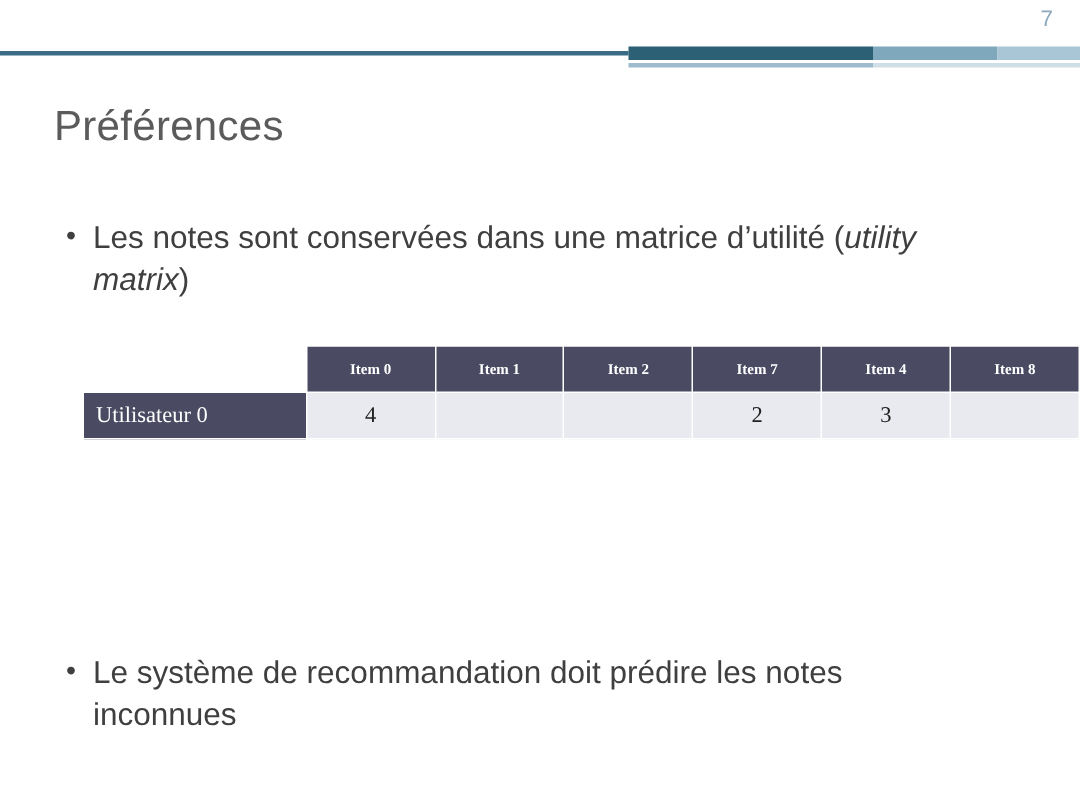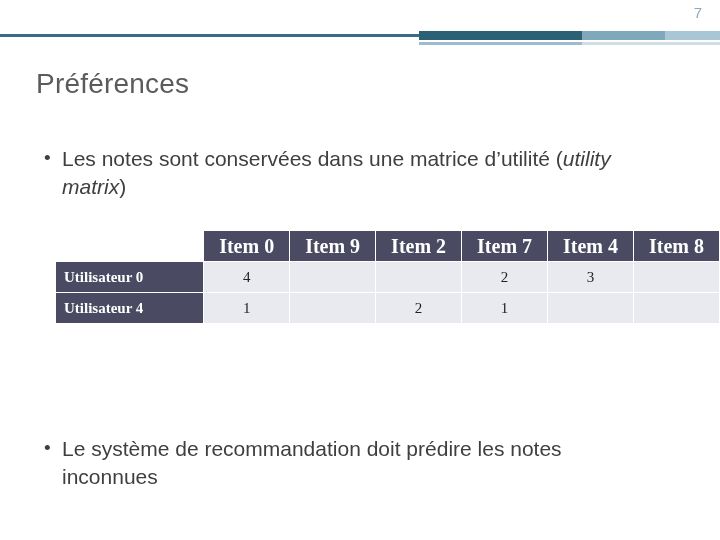--- a/index.html
+++ b/index.html
@@ -123,31 +123,31 @@
     width: 135px;
     height: 26px;
     background: #ffffff;
     border: none;
   }
   table.matrix th.colhead {
     background: #4a4a63;
     color: #ffffff;
     font-weight: bold;
     font-family: "Liberation Serif", serif;
-    font-size: 20px;
+    font-size: 10px;
     width: 78px;
     height: 26px;
     text-align: center;
     border: 1px solid #ffffff;
     padding: 2px 4px;
   }
   table.matrix th.rowhead {
     background: #4a4a63;
     color: #ffffff;
-    font-weight: bold;
+    font-weight: normal;
     font-family: "Liberation Serif", serif;
     font-size: 15px;
     text-align: left;
     padding: 3px 6px 3px 8px;
     height: 24px;
     border: 1px solid #ffffff;
     width: 135px;
   }
   table.matrix td.cell {
     height: 24px;
@@ -181,46 +181,37 @@
     <span>Les notes sont conservées dans une matrice d’utilité (</span><span class="ital">utility matrix</span><span>)</span>
   </span>
 </div>
 
 <div class="matrix-wrap">
   <table class="matrix">
     <thead>
       <tr>
         <th class="corner"></th>
         <th class="colhead">Item 0</th>
-        <th class="colhead">Item 9</th>
+        <th class="colhead">Item 1</th>
         <th class="colhead">Item 2</th>
         <th class="colhead">Item 7</th>
         <th class="colhead">Item 4</th>
         <th class="colhead">Item 8</th>
       </tr>
     </thead>
     <tbody>
       <tr class="odd">
         <th class="rowhead">Utilisateur 0</th>
         <td class="cell">4</td>
         <td class="cell"></td>
         <td class="cell"></td>
         <td class="cell">2</td>
         <td class="cell">3</td>
         <td class="cell"></td>
       </tr>
-      <tr class="odd">
-        <th class="rowhead">Utilisateur 4</th>
-        <td class="cell">1</td>
-        <td class="cell"></td>
-        <td class="cell">2</td>
-        <td class="cell">1</td>
-        <td class="cell"></td>
-        <td class="cell"></td>
-      </tr>
     </tbody>
   </table>
 </div>
 
 <div class="bullet" id="bullet2">
   <span class="dot">•</span>
   <span class="btext">Le système de recommandation doit prédire les notes inconnues</span>
 </div>
 
 </body></html>

